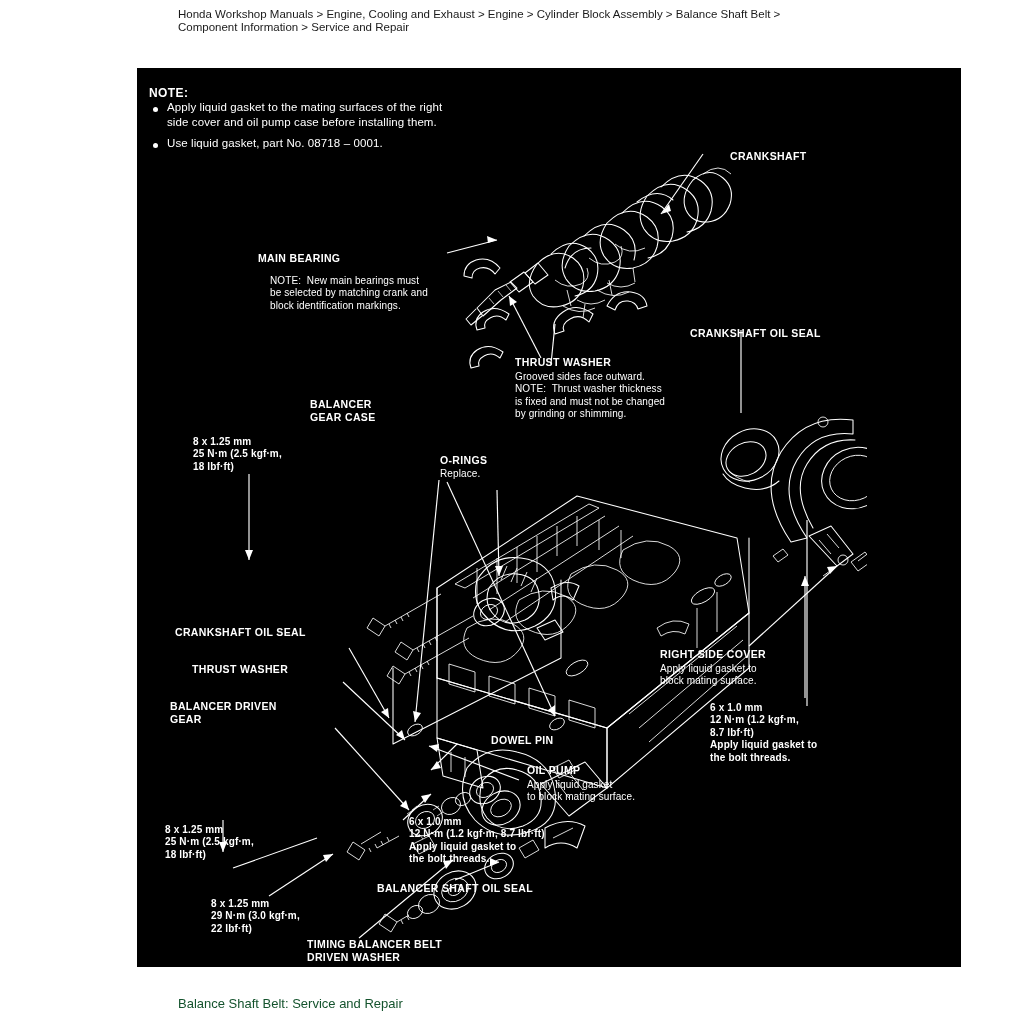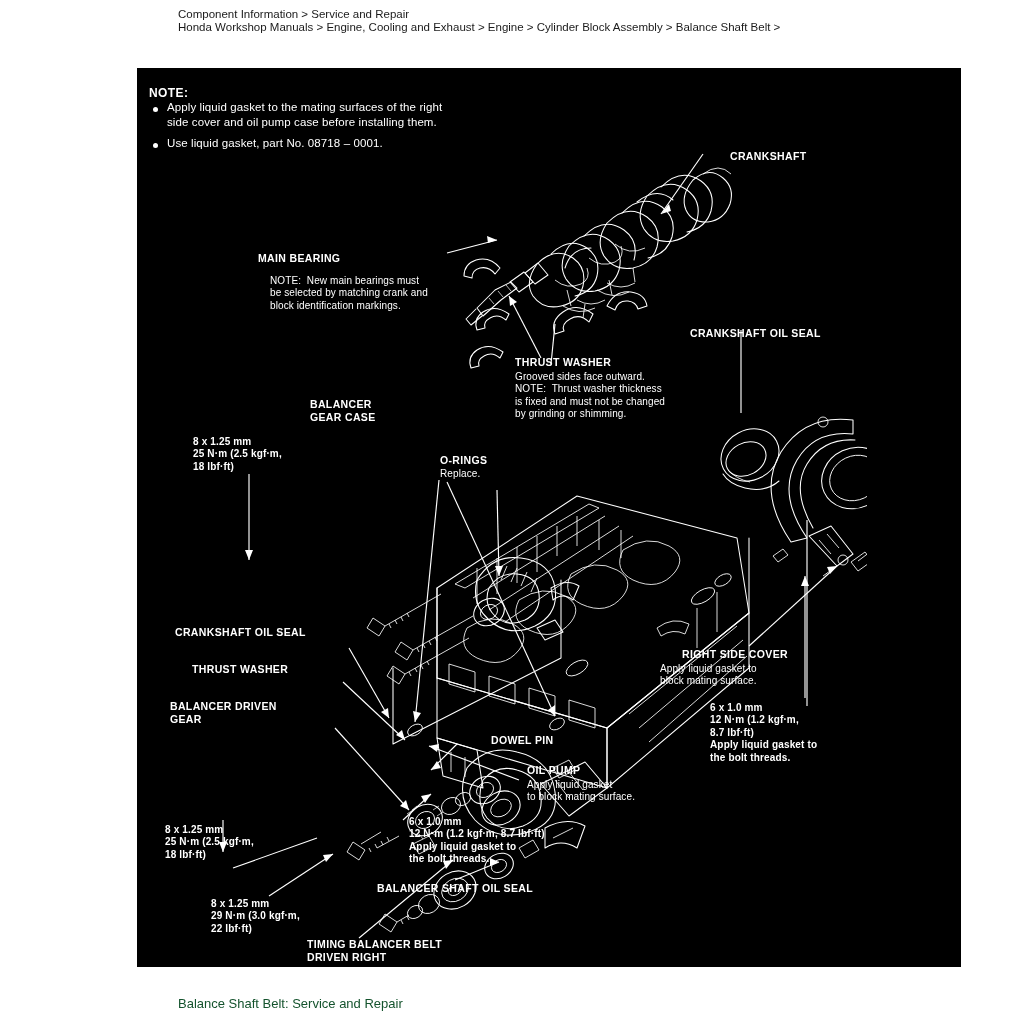--- a/index.html
+++ b/index.html
@@ -48,22 +48,22 @@
   .ln{stroke:#ffffff;stroke-width:1.15;fill:none;}
   .art{stroke:#ffffff;stroke-width:1.05;fill:none;stroke-linejoin:round;stroke-linecap:round;}
   .artf{stroke:#ffffff;stroke-width:0.85;fill:none;}
   .thin{stroke:#ffffff;stroke-width:0.7;fill:none;}
   .fillw{fill:#ffffff;stroke:none;}
 </style>
 </head>
 <body>
 
 <div class="header">
+  <div>Honda Workshop Manuals &gt; Engine, Cooling and Exhaust &gt; Engine &gt; Cylinder Block Assembly &gt; Balance Shaft Belt &gt;</div>
   <div>Component Information &gt; Service and Repair</div>
-  <div>Honda Workshop Manuals &gt; Engine, Cooling and Exhaust &gt; Engine &gt; Cylinder Block Assembly &gt; Balance Shaft Belt &gt;</div>
 </div>
 
 <div class="panel">
 
   <svg width="730" height="899" viewBox="0 0 730 899">
 
     <g>
 
       <path class="art" d="M340 240 L358 222 L374 214 L380 220 L364 232 L346 248 Z"></path>
       <path class="art" d="M339 241 l-10 10 l5 6 l11 -9"></path>
@@ -351,41 +351,41 @@
 NOTE:  Thrust washer thickness
 is fixed and must not be changed
 by grinding or shimming.</div>
 
   <div class="lbl cap" style="left:173px; top:330px; line-height:13px;">BALANCER
 GEAR CASE</div>
 
   <div class="lbl cap" style="left:303px; top:386px;">O-RINGS</div>
   <div class="lbl body" style="left:303px; top:400px;">Replace.</div>
 
-  <div class="lbl cap" style="left:545px; top:580px;">RIGHT SIDE COVER</div>
+  <div class="lbl cap" style="left:523px; top:580px;">RIGHT SIDE COVER</div>
   <div class="lbl body" style="left:523px; top:595px;">Apply liquid gasket to
 block mating surface.</div>
 
   <div class="lbl cap" style="left:38px; top:558px;">CRANKSHAFT OIL SEAL</div>
 
   <div class="lbl cap" style="left:55px; top:595px;">THRUST WASHER</div>
 
   <div class="lbl cap" style="left:33px; top:632px; line-height:13px;">BALANCER DRIVEN
 GEAR</div>
 
   <div class="lbl cap" style="left:322px; top:666px;margin-left:32px;">DOWEL PIN</div>
 
   <div class="lbl cap" style="left:390px; top:696px;">OIL PUMP</div>
   <div class="lbl body" style="left:390px; top:711px;">Apply liquid gasket
 to block mating surface.</div>
 
   <div class="lbl cap" style="left:240px; top:814px;">BALANCER SHAFT OIL SEAL</div>
 
   <div class="lbl cap" style="left:170px; top:870px; line-height:13px;">TIMING BALANCER BELT
-DRIVEN RIGHT</div>
+DRIVEN WASHER</div>
 
   <div class="lbl spec" style="left:56px; top:368px;">8 x 1.25 mm
 25 N·m (2.5 kgf·m,
 18 lbf·ft)</div>
 
   <div class="lbl spec" style="left:573px; top:634px;">6 x 1.0 mm
 12 N·m (1.2 kgf·m,
 8.7 lbf·ft)
 Apply liquid gasket to
 the bolt threads.</div>

